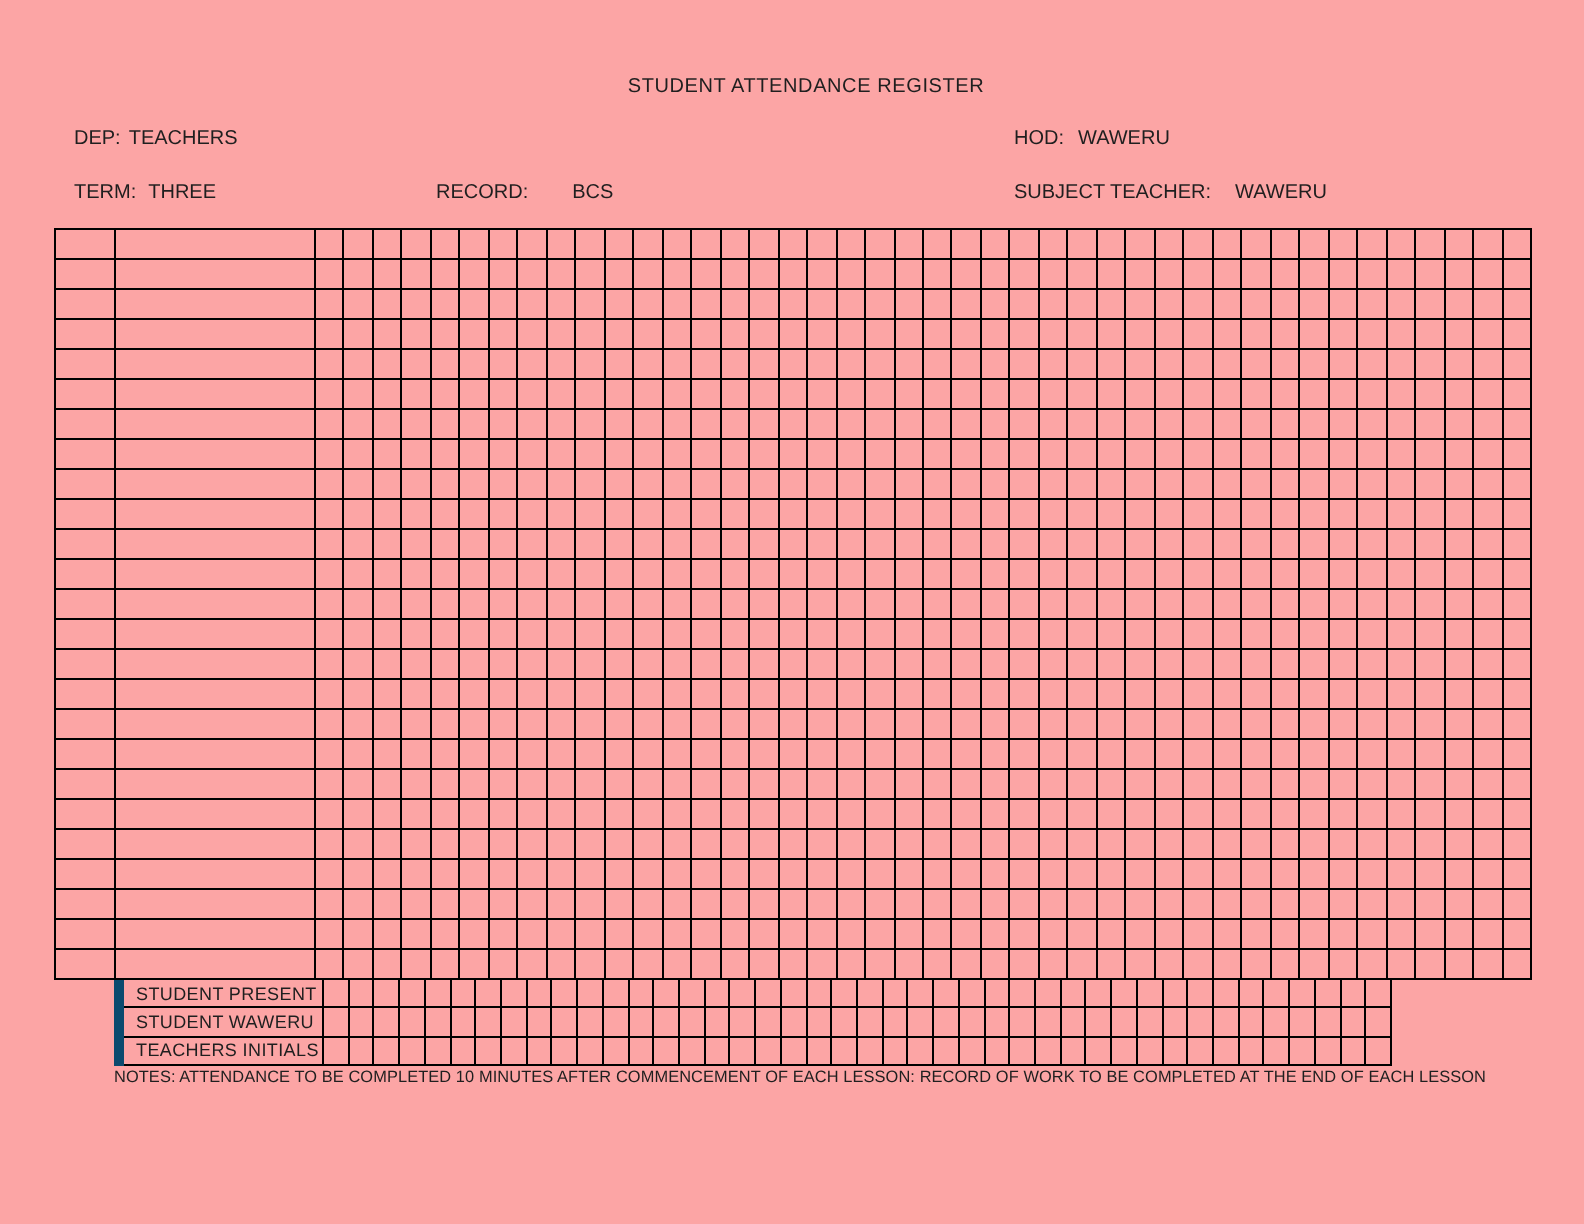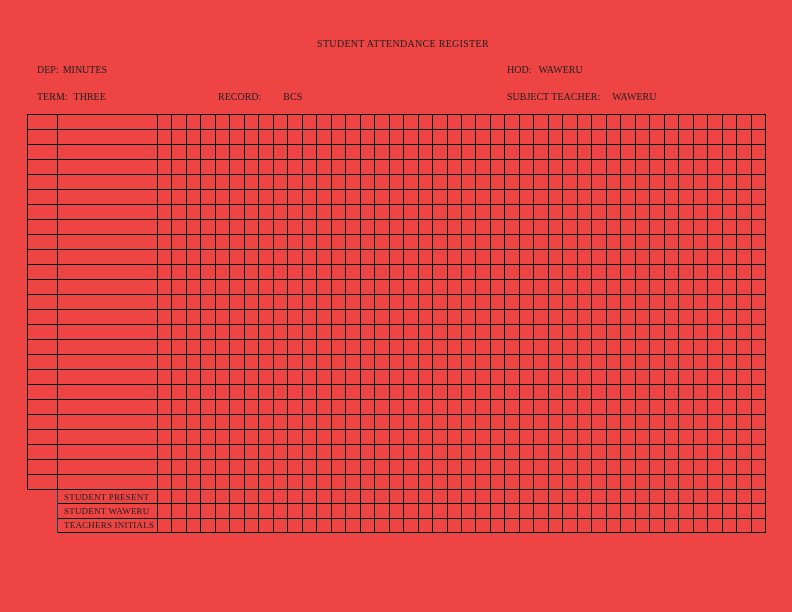--- a/index.html
+++ b/index.html
@@ -1,41 +1,41 @@
 <!DOCTYPE html>
 <html><head>
 <meta charset="utf-8">
 <style>
   html,body{margin:0;padding:0;background:#ffffff;}
   .page{
-    position:relative;width:792px;height:612px;background:#ef4444;
-    font-family:Liberation Serif, serif;color:#1f1f1f;overflow:hidden;
+    position:relative;width:792px;height:612px;background:#fca5a5;
+    font-family:Liberation Sans, sans-serif;color:#1f1f1f;overflow:hidden;
   }
   .title{
     position:absolute;left:27px;top:38px;width:752px;
     text-align:center;font-size:10px;letter-spacing:.3px;white-space:nowrap;
   }
   .hfield{position:absolute;font-size:10px;white-space:nowrap;}
   .hfield .hvalue{display:inline-block;}
   .f-dep{left:37px;top:64px;}            .f-dep .hvalue{margin-left:4px;}
   .f-course{left:218px;top:64px;}        .f-course .hvalue{margin-left:6px;}
   .f-hod{left:507px;top:64px;}           .f-hod .hvalue{margin-left:7px;}
   .f-term{left:37px;top:91px;}           .f-term .hvalue{margin-left:6px;}
   .f-subject{left:218px;top:91px;}       .f-subject .hvalue{margin-left:22px;}
   .f-steacher{left:507px;top:91px;}      .f-steacher .hvalue{margin-left:12px;text-align:center;}
 
   .grid-main{
     position:absolute;left:27px;top:114px;width:739px;height:376px;
     display:grid;grid-auto-rows:15px;box-sizing:border-box;
     border-left:1px solid #000;border-top:1px solid #000;
   }
   .grid-summary{
-    position:absolute;left:57px;top:490px;width:709px;height:43px;
+    position:absolute;left:57px;top:490px;width:639px;height:43px;
     display:grid;grid-template-rows:repeat(3,1fr);box-sizing:border-box;
-    border-left:1px solid #0c4a6e;
+    border-left:5px solid #0c4a6e;
   }
   .cell{
     border-right:1px solid #000;border-bottom:1px solid #000;
     box-sizing:border-box;min-width:0;min-height:0;
   }
   .label-cell{
     display:flex;align-items:center;padding-left:6px;
     font-size:9px;letter-spacing:.2px;white-space:nowrap;overflow:hidden;
   }
   .note{
@@ -44,21 +44,21 @@
   }
 </style>
 </head>
 <body>
 
 <div class="page">
 
   <div class="title">STUDENT ATTENDANCE REGISTER</div>
 
   <div class="hfield f-dep">
-    <span class="hlabel">DEP:</span><span class="hvalue">MINUTES</span>
+    <span class="hlabel">DEP:</span><span class="hvalue">TEACHERS</span>
   </div>
   <div class="hfield f-hod">
     <span class="hlabel">HOD:</span><span class="hvalue">WAWERU</span>
   </div>
   <div class="hfield f-term">
     <span class="hlabel">TERM:</span><span class="hvalue">THREE</span>
   </div>
   <div class="hfield f-subject">
     <span class="hlabel">RECORD:</span><span class="hvalue">BCS</span>
   </div>
@@ -1300,14 +1300,15 @@
       <div class="cell"></div>
       <div class="cell"></div>
       <div class="cell"></div>
       <div class="cell"></div>
       <div class="cell"></div>
       <div class="cell"></div>
       <div class="cell"></div>
       <div class="cell"></div>
     </div>
 
+  <div class="note">NOTES: ATTENDANCE TO BE COMPLETED 10 MINUTES AFTER COMMENCEMENT OF EACH LESSON: RECORD OF WORK TO BE COMPLETED AT THE END OF EACH LESSON</div>
 
 </div>
 
 </body></html>

